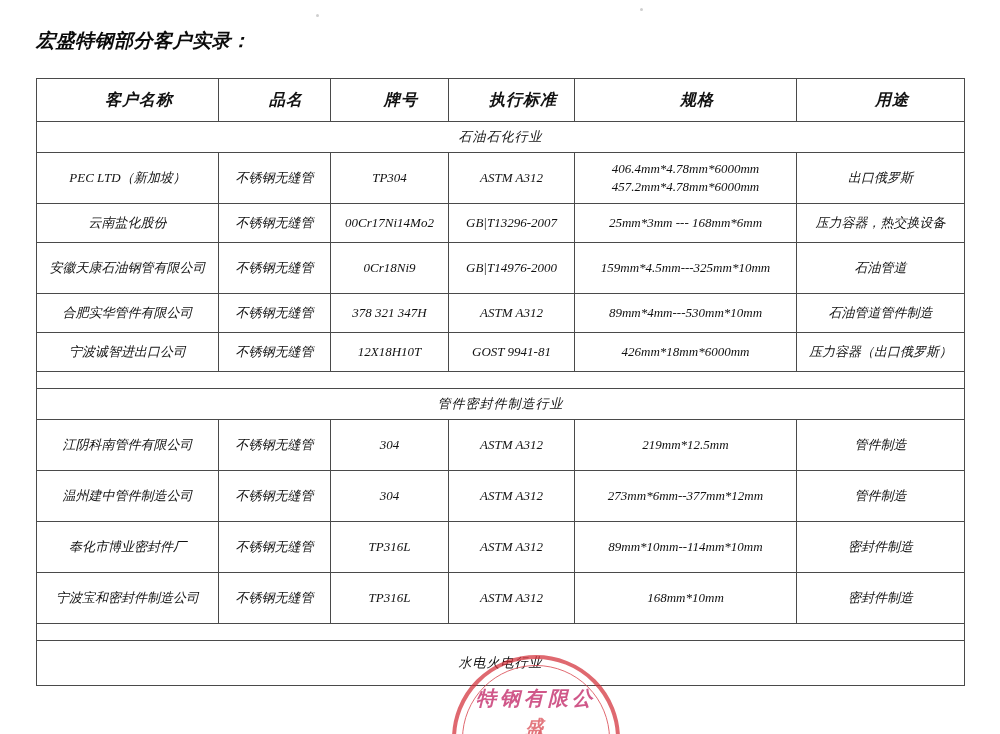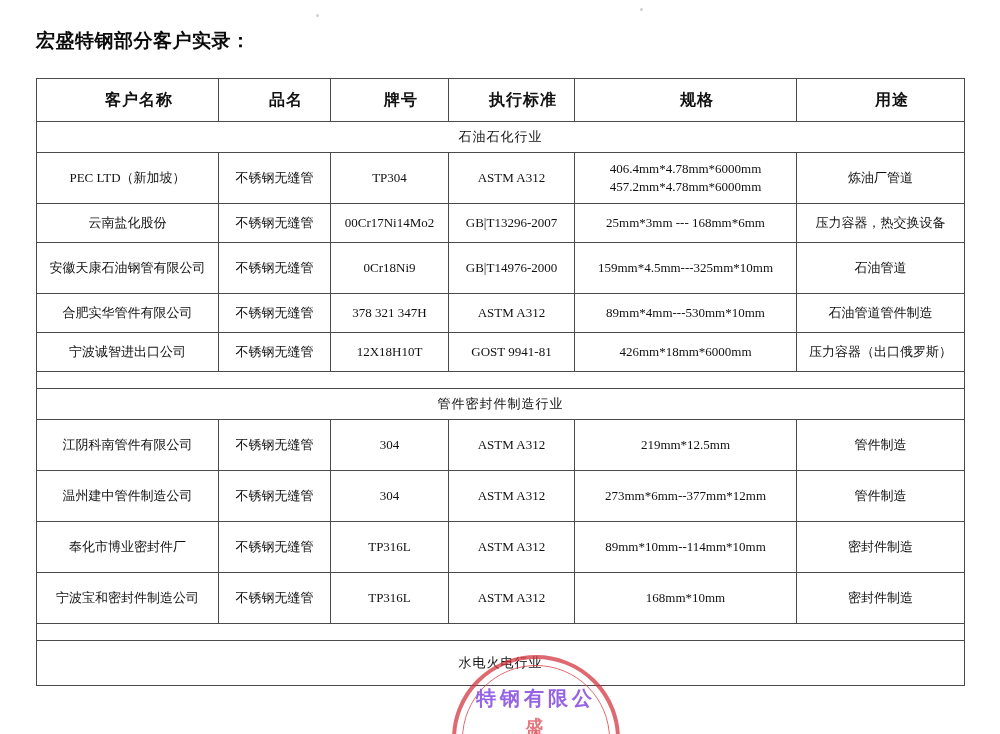--- a/index.html
+++ b/index.html
@@ -13,20 +13,21 @@
     font-family: "Liberation Serif", "DejaVu Serif", serif;
     color: #111111;
     position: relative;
     overflow: hidden;
   }
   .page {
     position: relative;
     width: 1000px;
     height: 734px;
     box-sizing: border-box;
+    font-style: italic;
   }
   .doc-title {
     position: absolute;
     left: 36px;
     top: 28px;
     font-size: 19px;
     font-weight: bold;
     letter-spacing: 0.5px;
     color: #0b0b0b;
     white-space: nowrap;
@@ -125,21 +126,21 @@
     border-radius: 50%;
     border: 1px solid #d4303a;
     box-sizing: border-box;
   }
   .seal-text {
     position: absolute;
     left: 0;
     top: 26px;
     width: 100%;
     text-align: center;
-    color: #6d28d9;
+    color: #be185d;
     font-size: 20px;
     font-weight: bold;
     letter-spacing: 4px;
     font-family: "Liberation Serif", "DejaVu Serif", serif;
     white-space: nowrap;
   }
   .seal-text2 {
     position: absolute;
     left: 0;
     top: 56px;
@@ -201,21 +202,21 @@
 
       <tr class="data-row tall">
         <td class="name-cell">PEC LTD（新加坡）</td>
         <td>不锈钢无缝管</td>
         <td>TP304</td>
         <td>ASTM   A312</td>
         <td class="spec-cell">
           <span class="spec-line">406.4mm*4.78mm*6000mm</span>
           <span class="spec-line">457.2mm*4.78mm*6000mm</span>
         </td>
-        <td class="use-cell">炼油厂管道</td>
+        <td class="use-cell">出口俄罗斯</td>
       </tr>
 
       <tr class="data-row">
         <td class="name-cell">云南盐化股份</td>
         <td>不锈钢无缝管</td>
         <td>00Cr17Ni14Mo2</td>
         <td>GB|T13296-2007</td>
         <td class="spec-cell">
           <span class="spec-line">25mm*3mm --- 168mm*6mm</span>
         </td>

